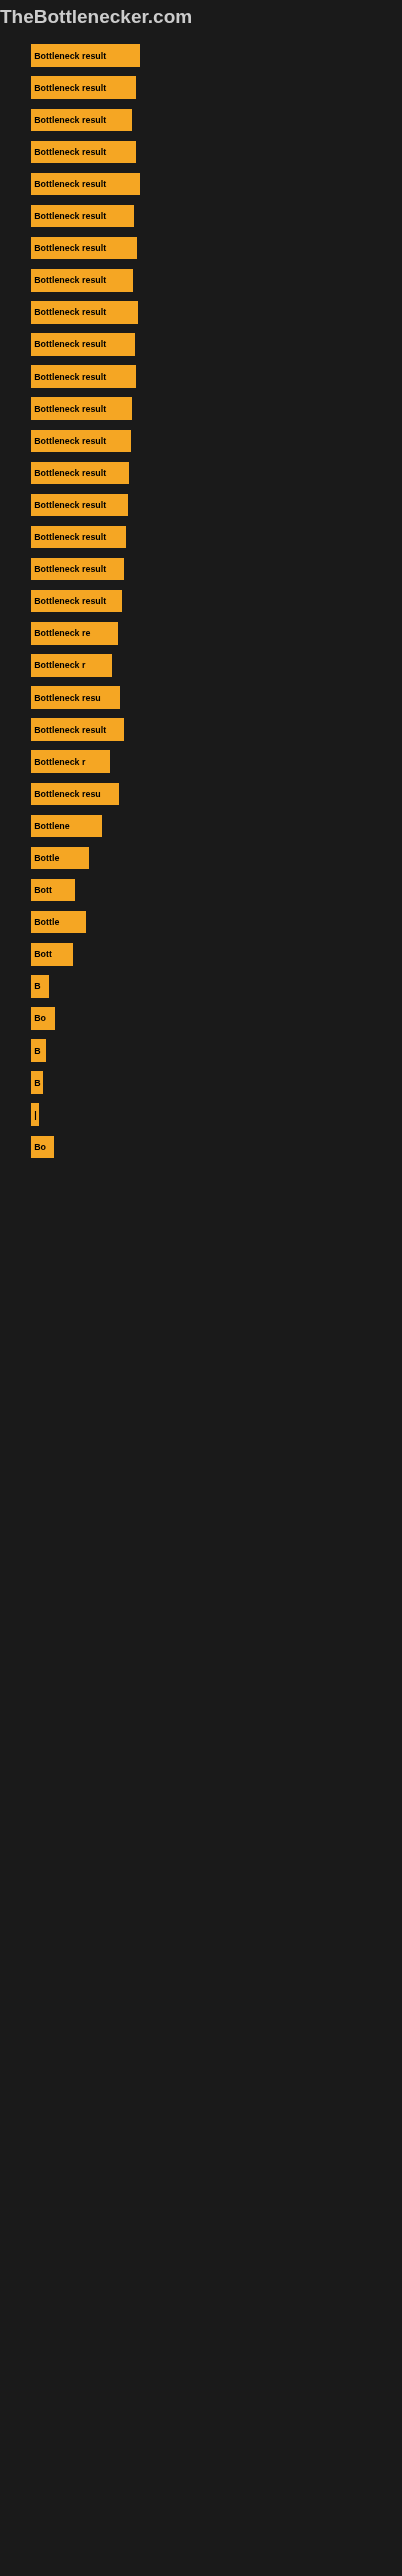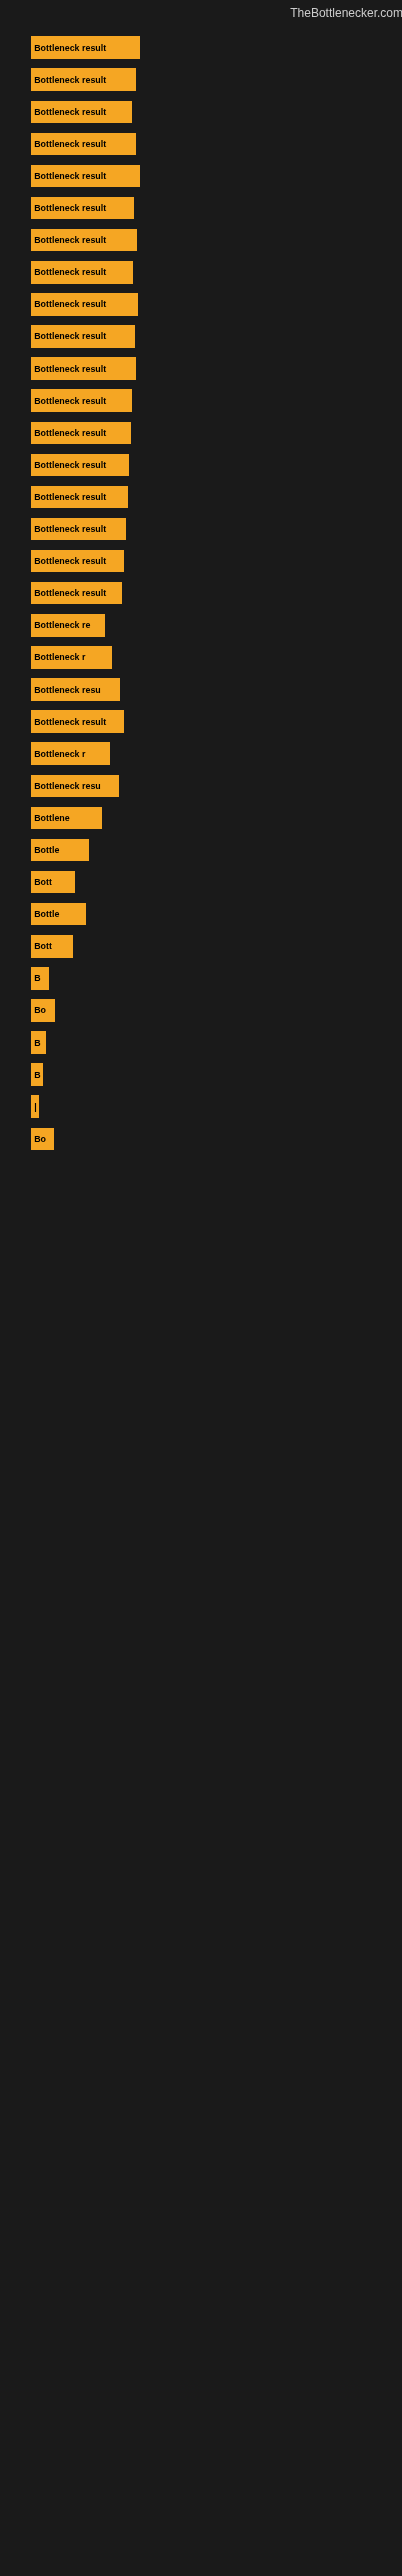--- a/index.html
+++ b/index.html
@@ -10,25 +10,25 @@
 
     body {
       background-color: #1a1a1a;
       width: 403px;
       min-height: 2576px;
       font-family: Arial, sans-serif;
       position: relative;
     }
 
     .site-title {
-      text-align: right;
+      text-align: left;
       color: #cccccc;
-      font-size: 12px;
+      font-size: 19px;
       padding: 6.4px 0 3.2px 0;
-      font-weight: normal;
+      font-weight: bold;
     }
 
     .bars-container {
       padding: 8px 0;
       display: flex;
       flex-direction: column;
       gap: 0px;
       margin-left: 31px;
     }
 
@@ -144,21 +144,21 @@
       <div class="bar" style="width: 93px;">
         <span class="bar-label">Bottleneck result</span>
       </div>
     </div>
     <div class="bar-row">
       <div class="bar" style="width: 91px;">
         <span class="bar-label">Bottleneck result</span>
       </div>
     </div>
     <div class="bar-row">
-      <div class="bar" style="width: 74px;">
+      <div class="bar" style="width: 87px;">
         <span class="bar-label">Bottleneck re</span>
       </div>
     </div>
     <div class="bar-row">
       <div class="bar" style="width: 81px;">
         <span class="bar-label">Bottleneck r</span>
       </div>
     </div>
     <div class="bar-row">
       <div class="bar" style="width: 89px;">

